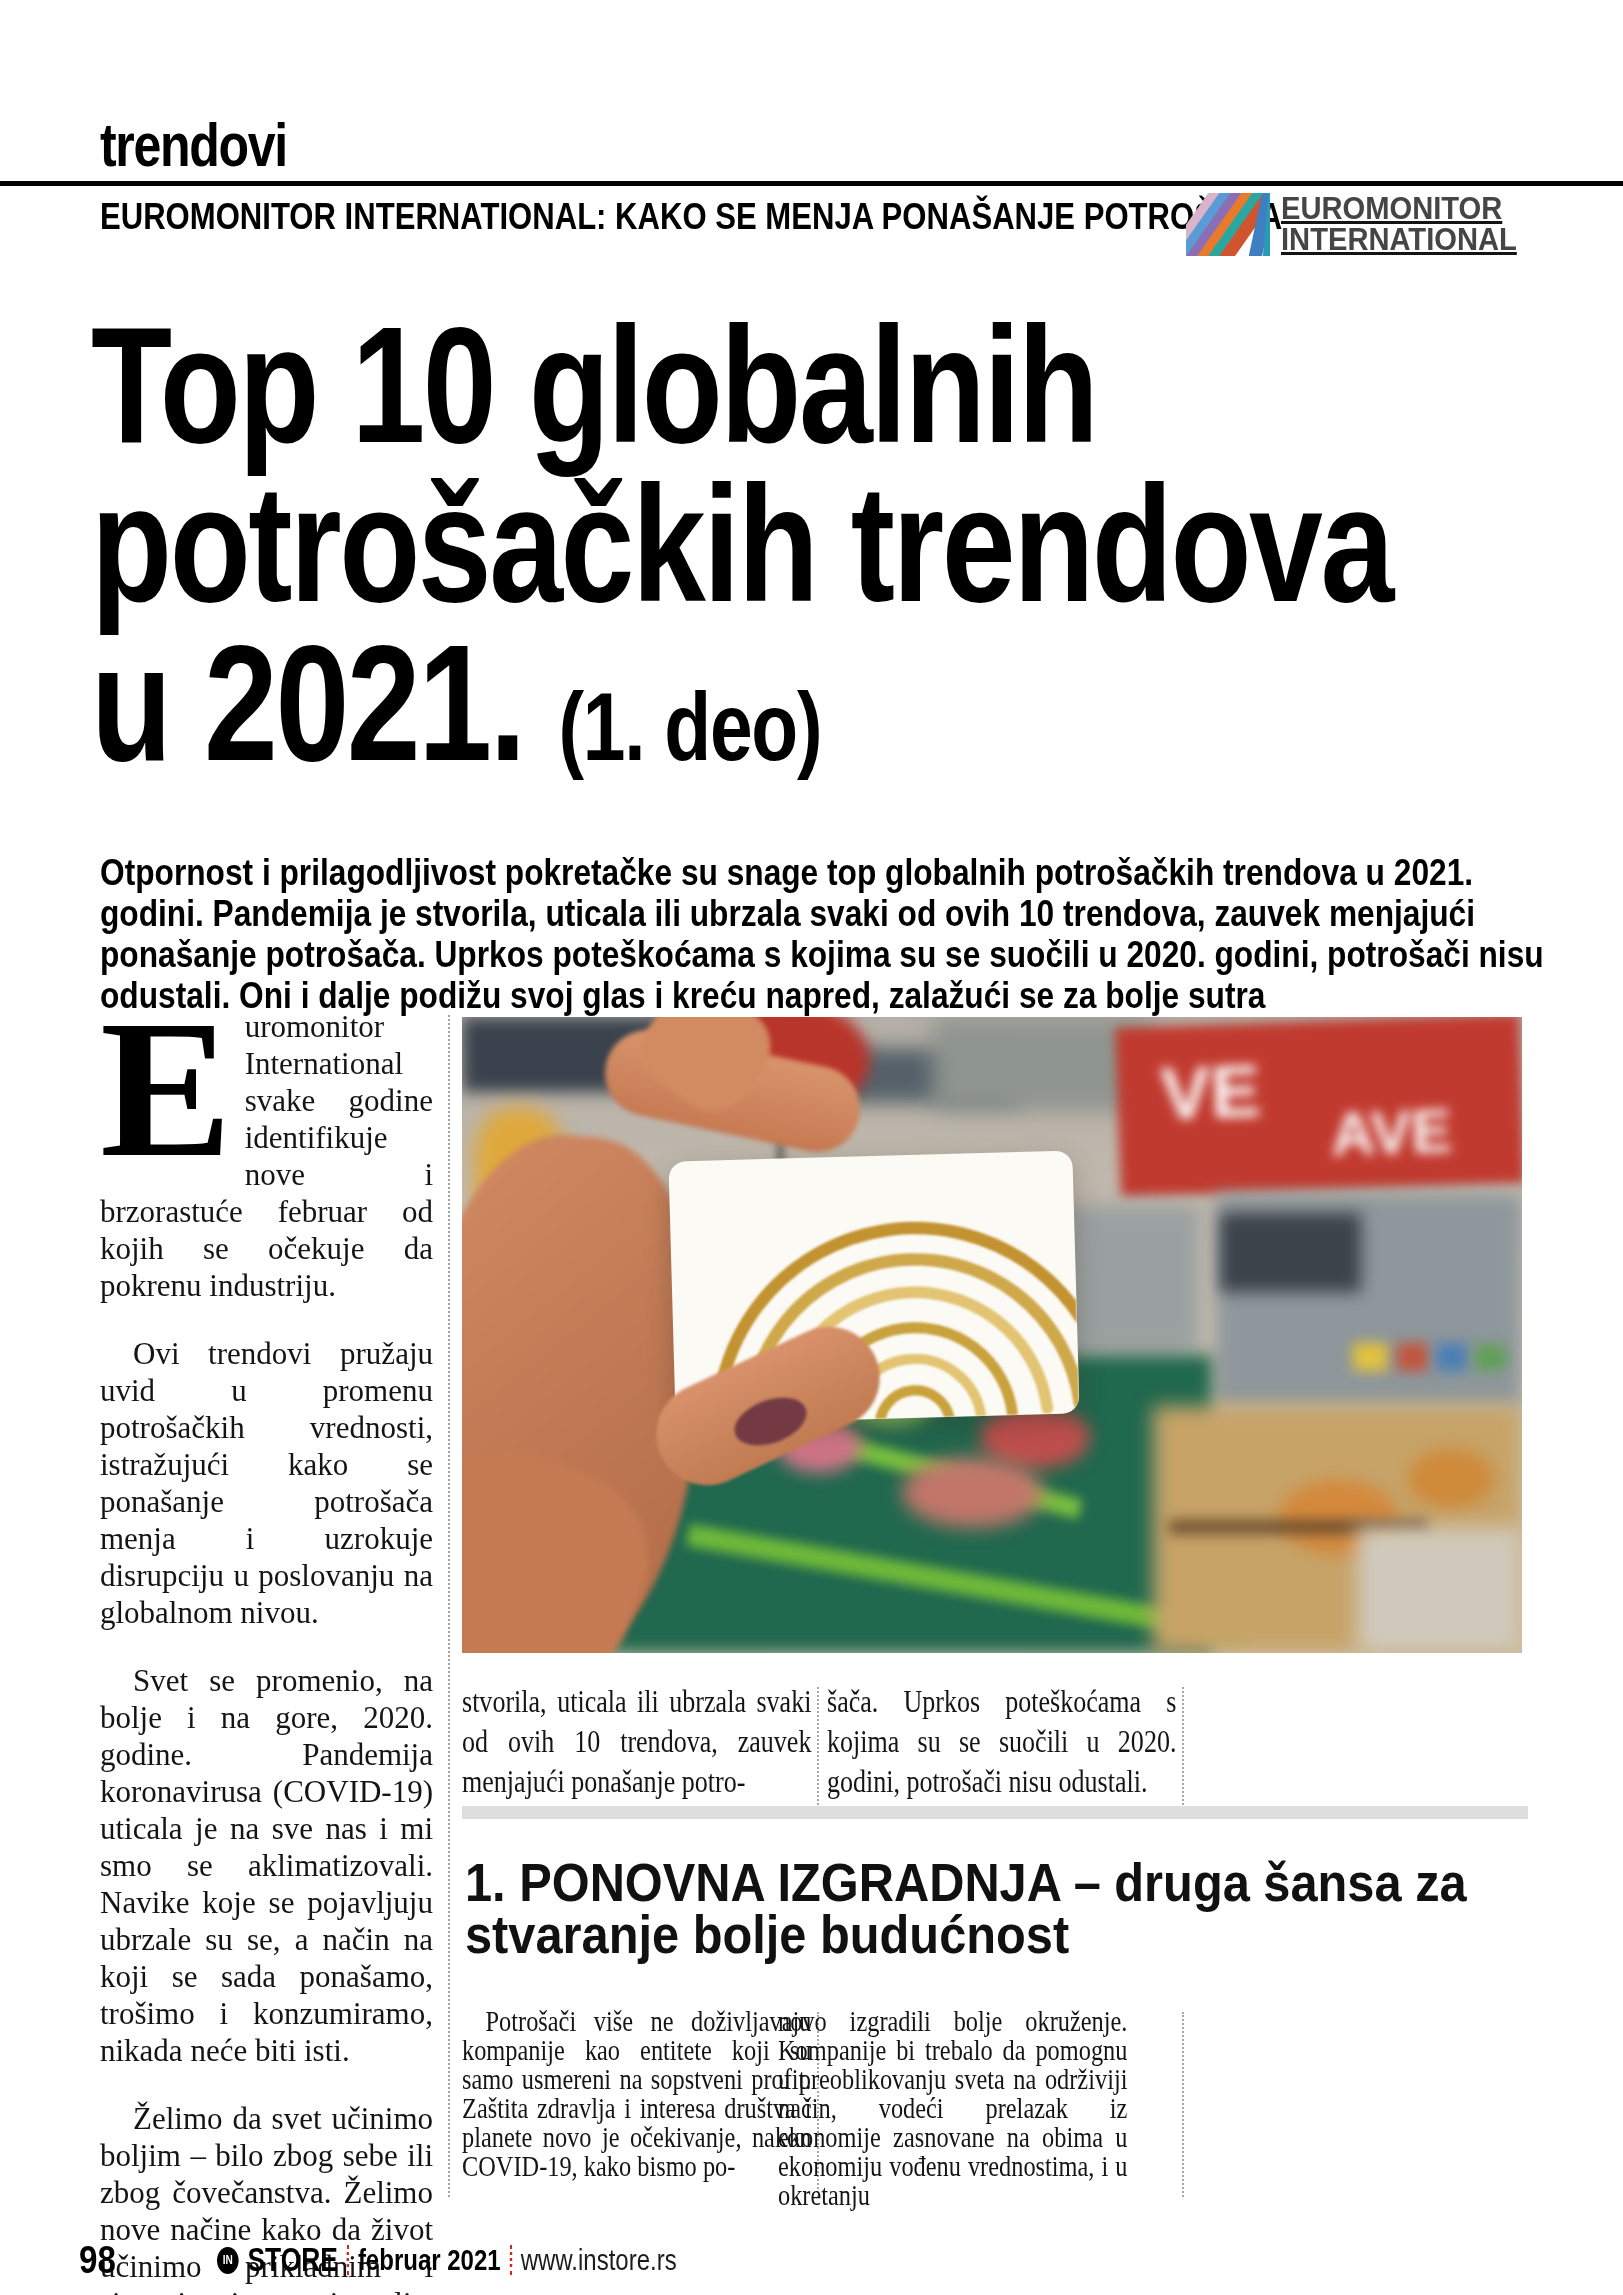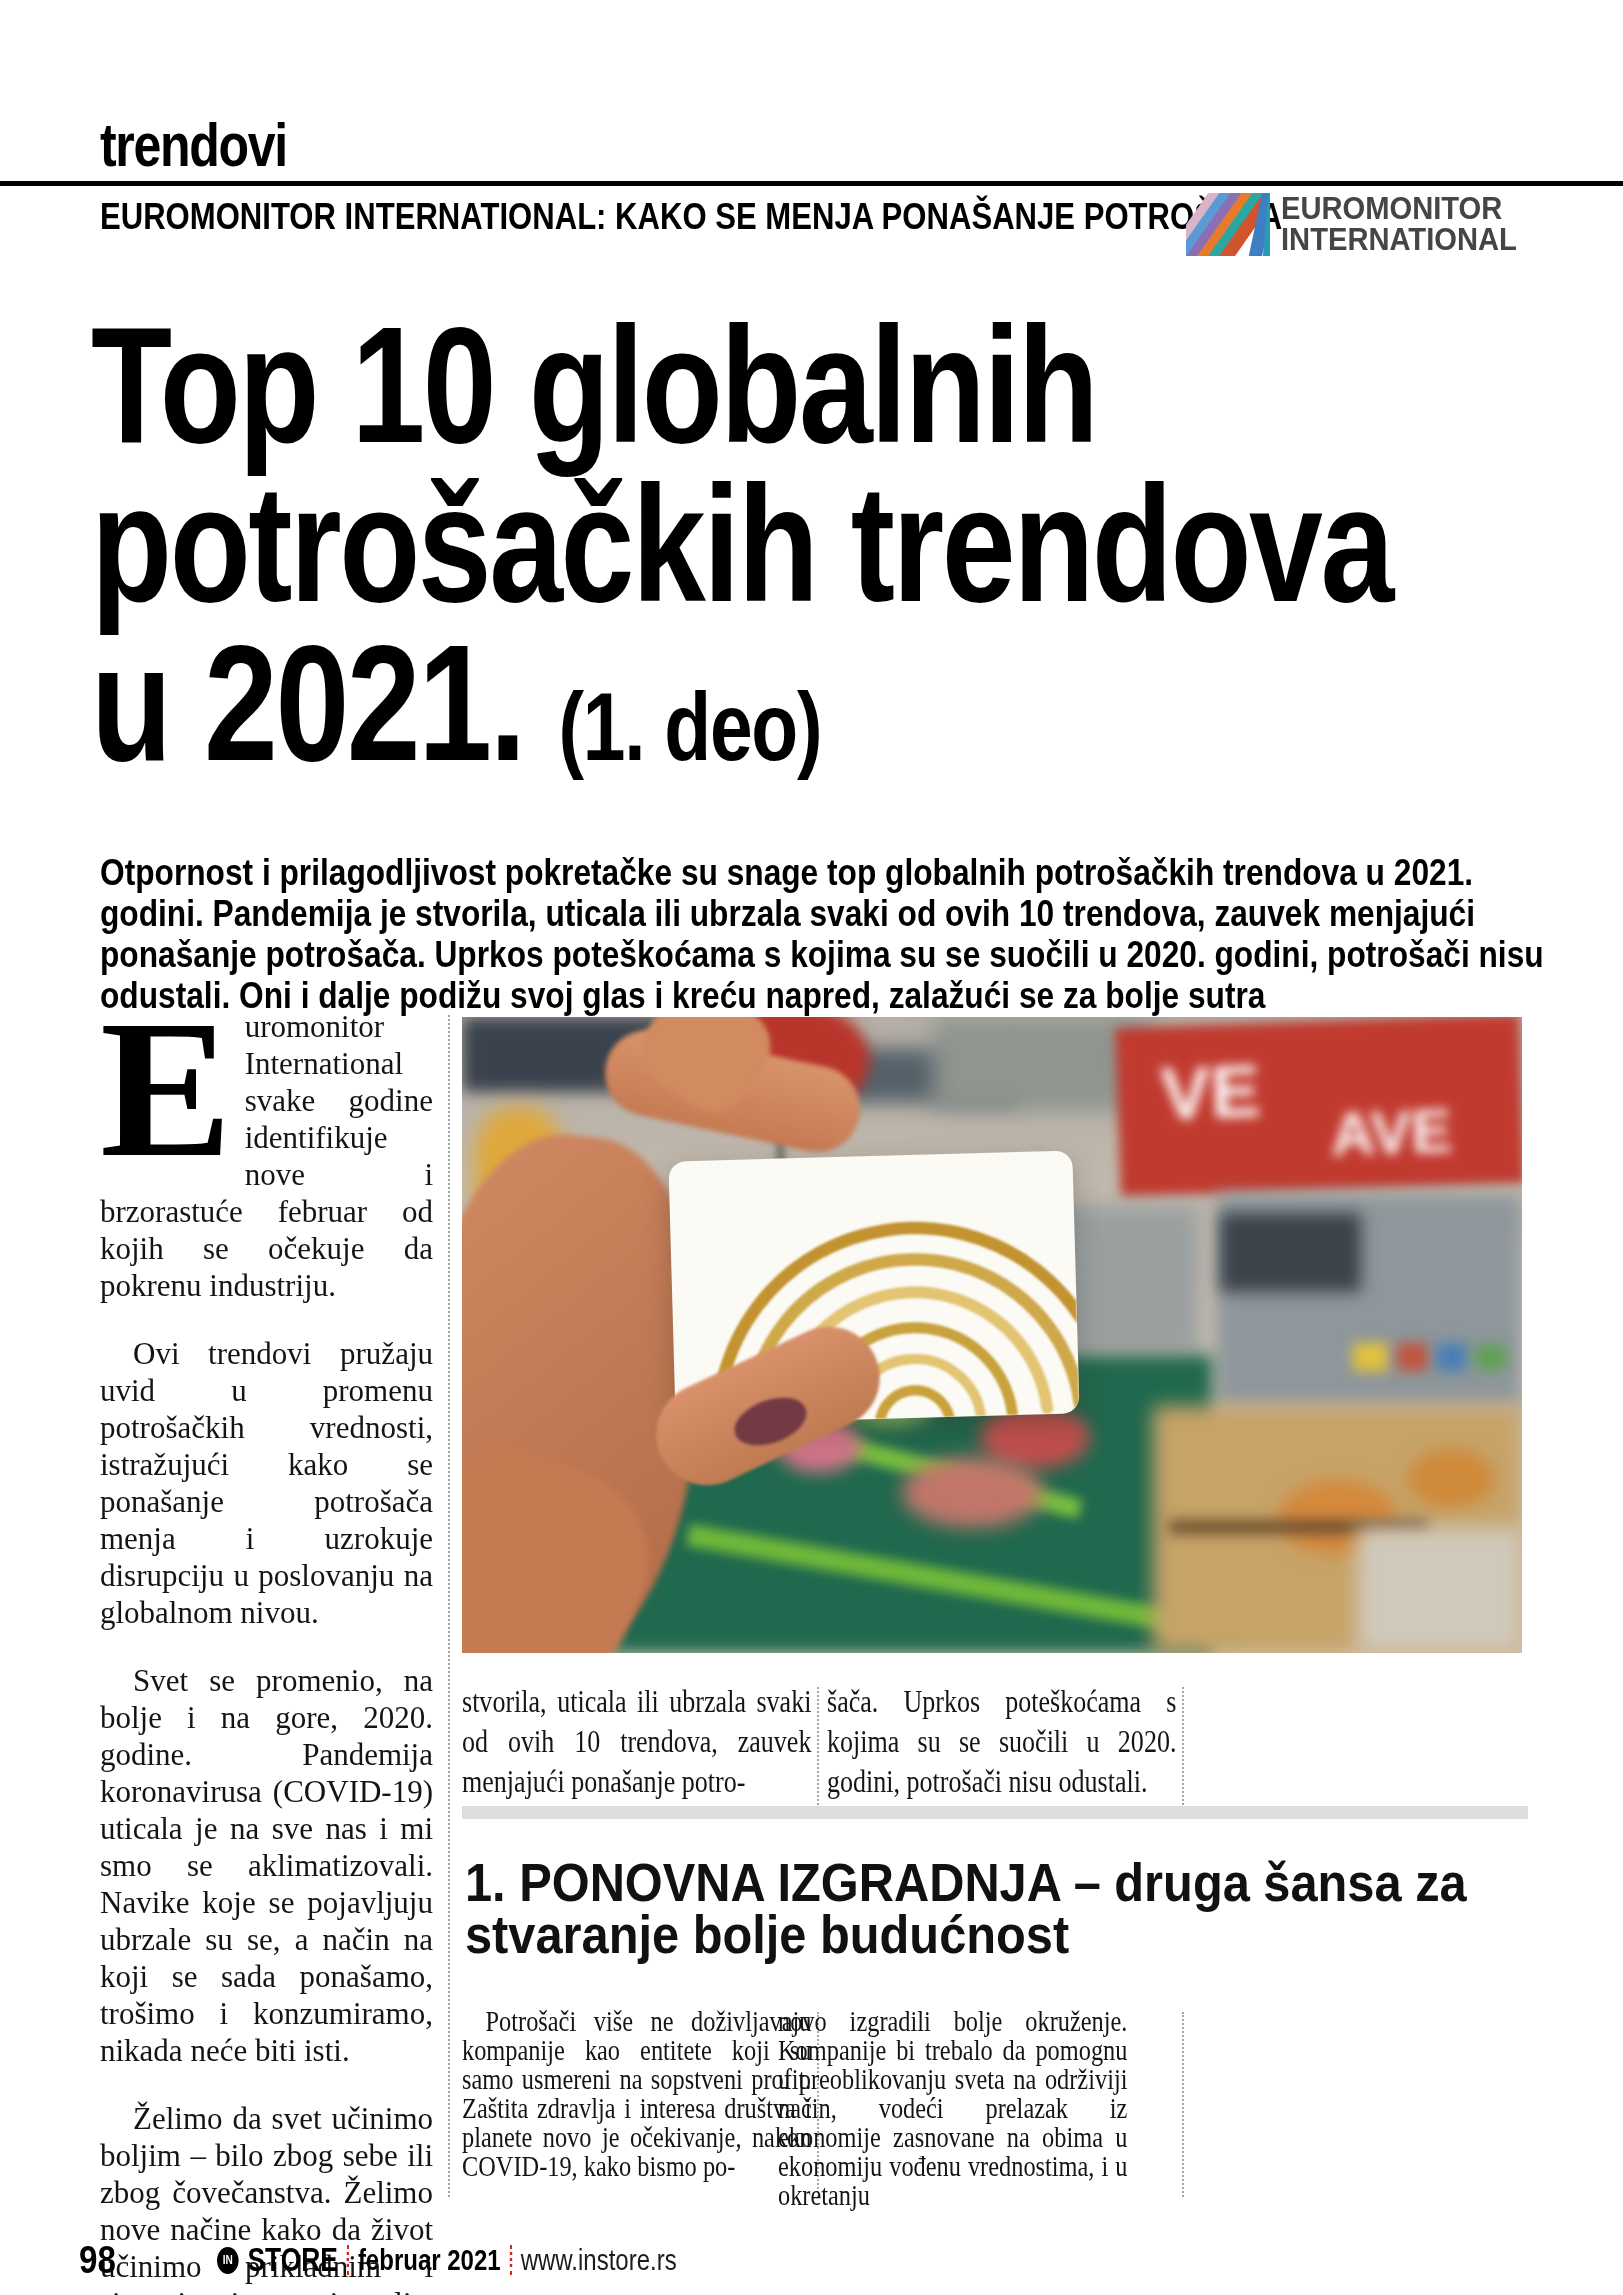--- a/index.html
+++ b/index.html
@@ -6,21 +6,21 @@
   .page{position:relative;width:1623px;height:2295px;background:#fff;overflow:hidden;
         font-family:"Liberation Serif",serif;color:#141414;}
   .abs{position:absolute;}
 
   
   .section-label{left:100px;top:110px;font-family:"Liberation Sans",sans-serif;font-weight:bold;
     font-size:61px;letter-spacing:-1.6px;transform:scaleX(.82);transform-origin:0 0;white-space:nowrap;color:#000;}
   .top-rule{left:0;top:181px;width:1623px;height:4.7px;background:#000;}
   .kicker{left:100px;top:196px;font-family:"Liberation Sans",sans-serif;font-weight:bold;
     font-size:37px;transform:scaleX(.84);transform-origin:0 0;white-space:nowrap;color:#000;}
-  .logo{left:1186px;top:193px;width:346px;height:71px;display:flex;gap:11px;}
+  .logo{left:1186px;top:193px;width:346px;height:71px;display:flex;gap:11px;text-decoration:underline;}
   .logo-art{width:88px;height:63px;position:relative;overflow:hidden;filter:blur(0.5px);}
   .logo-art span{position:absolute;width:12.6px;height:86px;top:-11.8px;transform:rotate(35deg);}
   .logo-text{font-family:"Liberation Sans",sans-serif;font-weight:bold;font-size:31px;line-height:31px;
     color:#454545;letter-spacing:0;transform:scaleX(.94);transform-origin:0 0;white-space:nowrap;}
 
   
   .title{left:91px;top:305px;font-family:"Liberation Sans",sans-serif;font-weight:bold;
     font-size:166px;line-height:159px;letter-spacing:-3.1px;color:#000;
     transform:scaleX(.80);transform-origin:0 0;}
   .title div{white-space:nowrap;}

